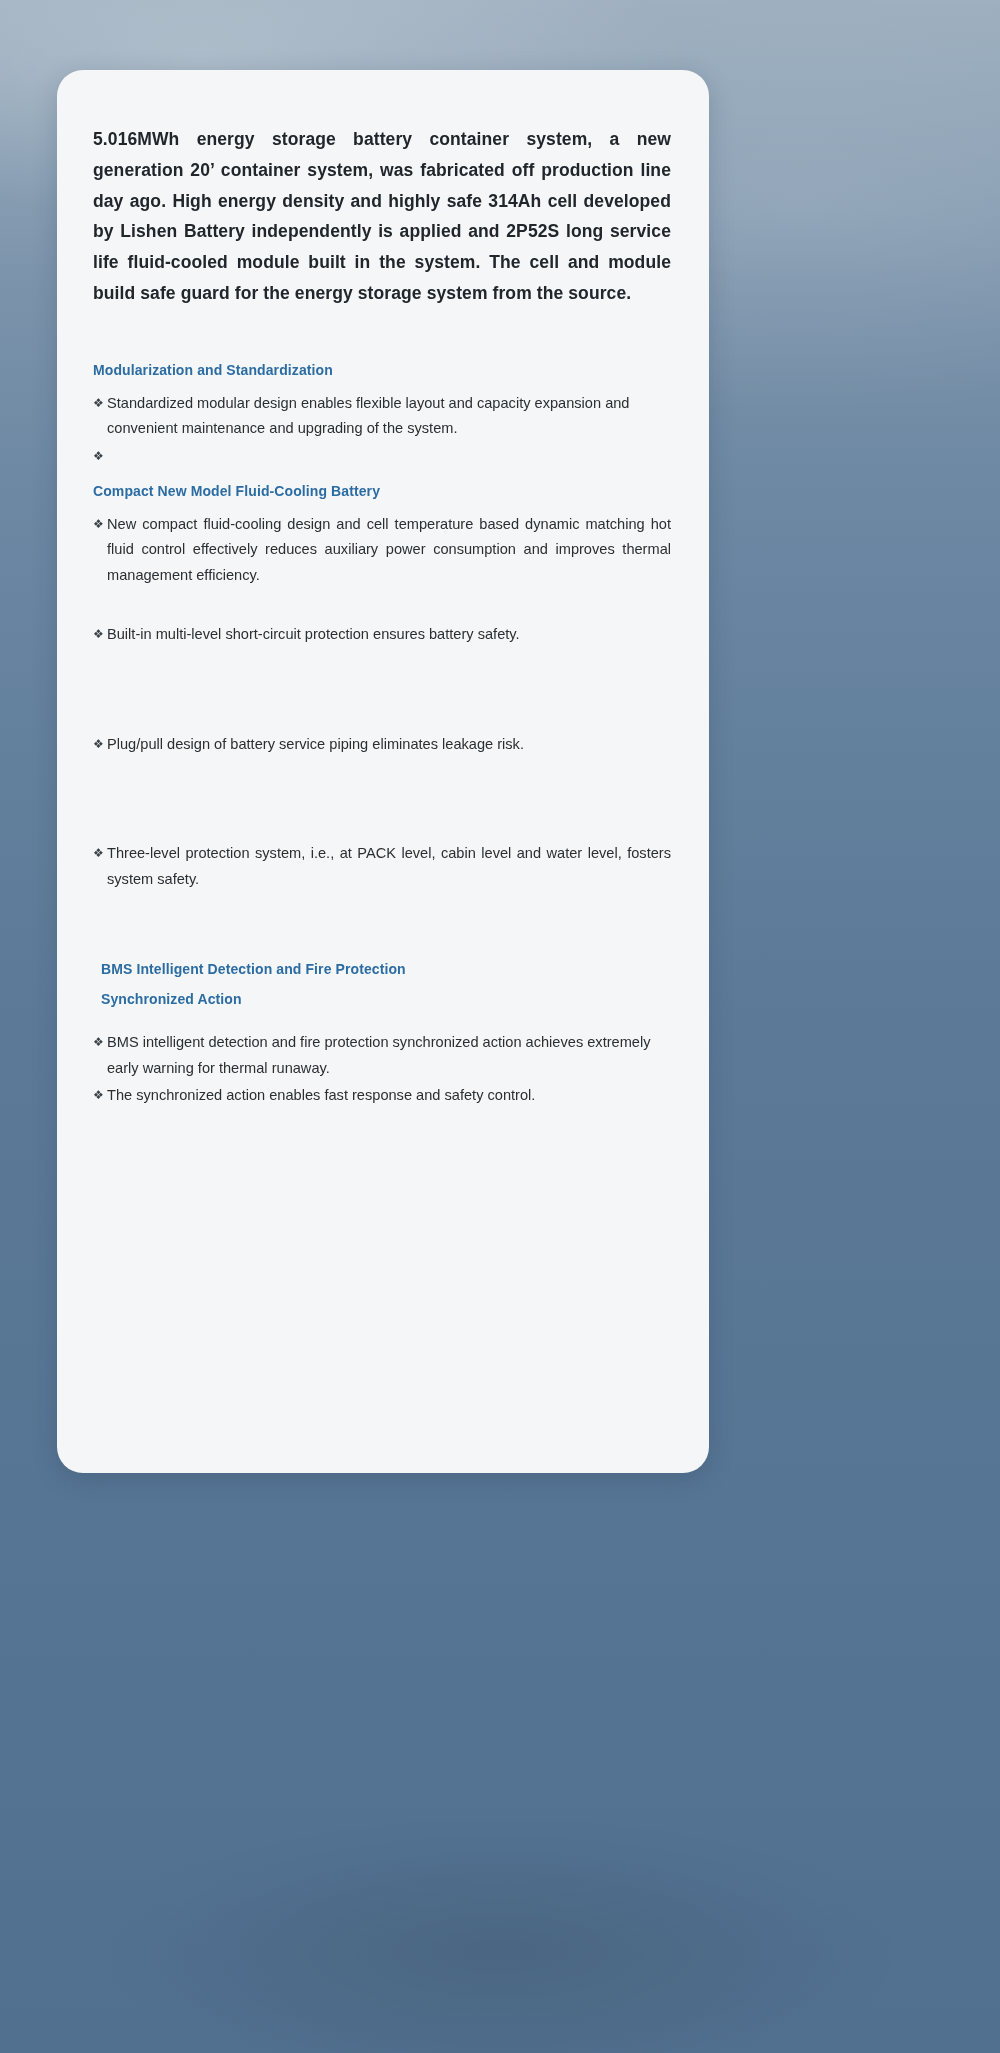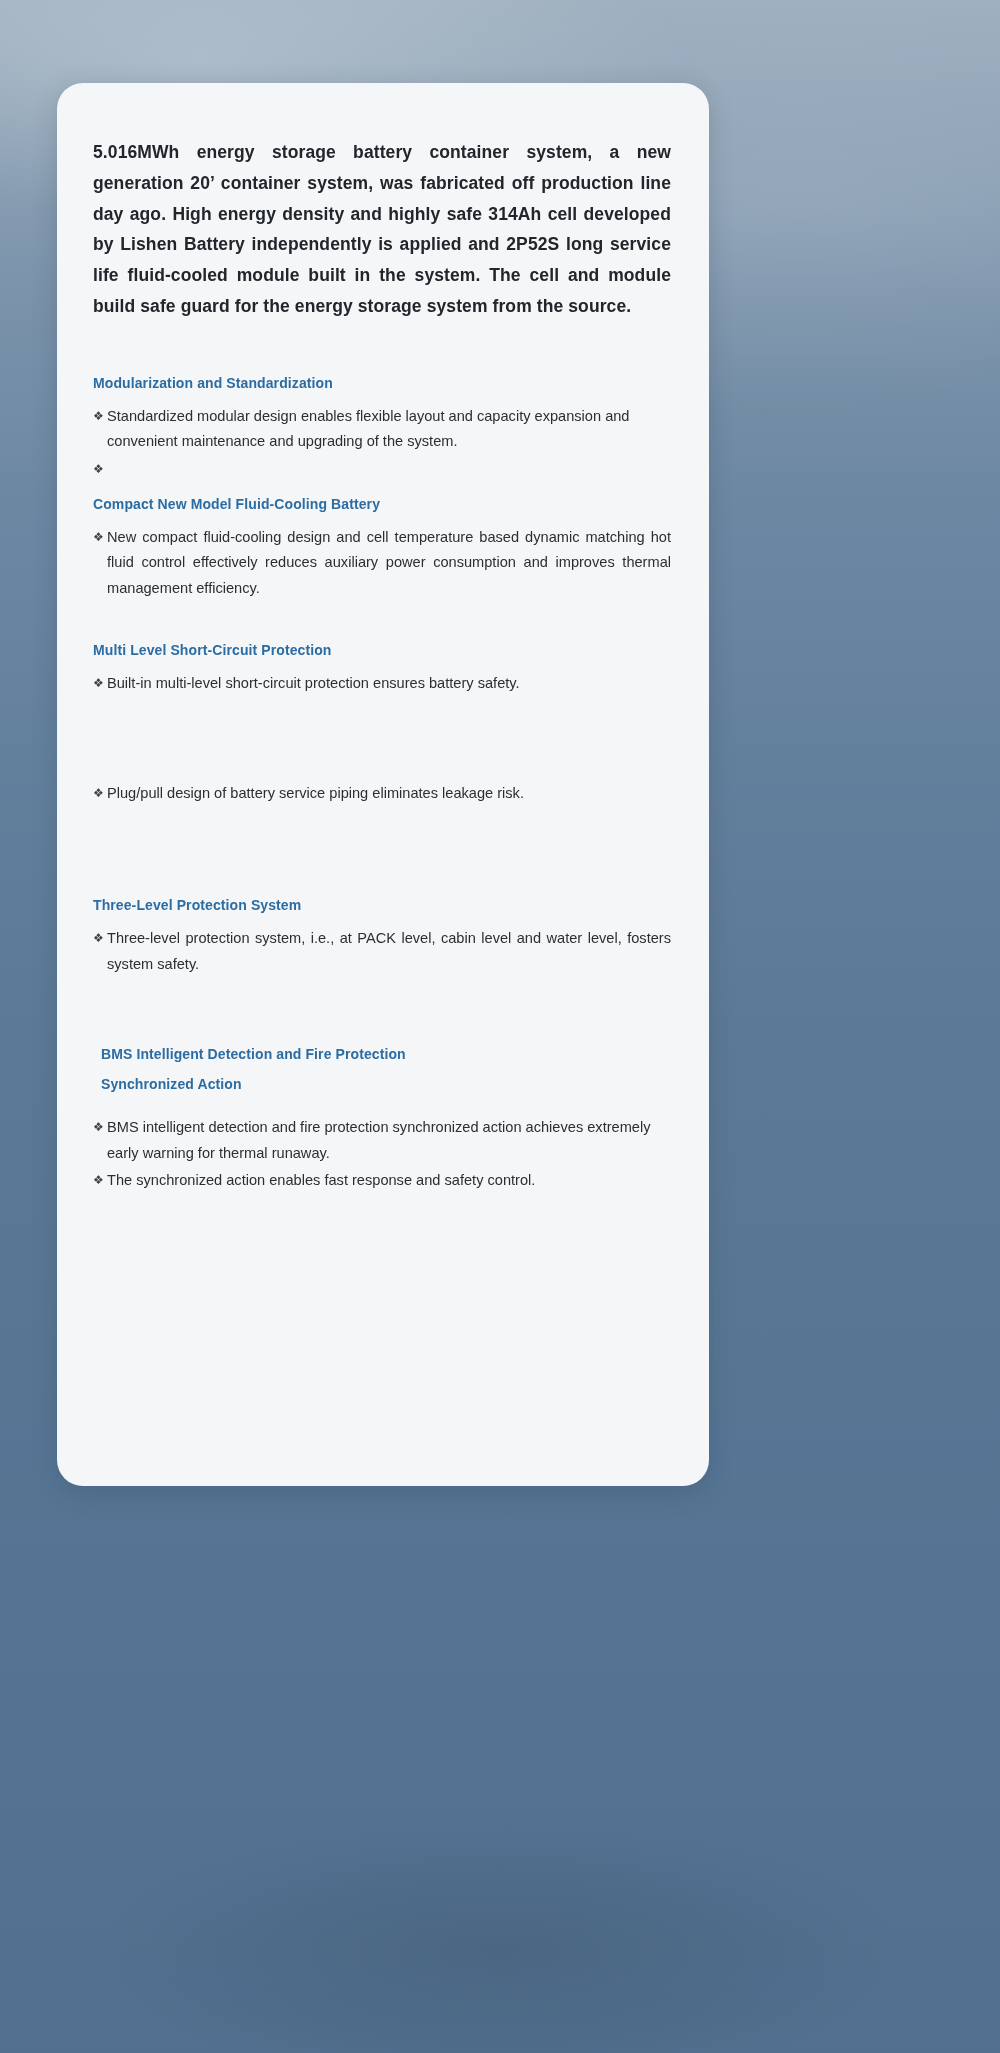--- a/index.html
+++ b/index.html
@@ -31,21 +31,21 @@
     background:
       radial-gradient(ellipse 700px 220px at 20% 3%, rgba(255,255,255,0.22), rgba(255,255,255,0) 70%),
       radial-gradient(ellipse 900px 300px at 80% 10%, rgba(255,255,255,0.12), rgba(255,255,255,0) 70%),
       radial-gradient(ellipse 600px 200px at 50% 95%, rgba(0,0,0,0.10), rgba(0,0,0,0) 70%);
     pointer-events: none;
   }
 
   .card {
     position: absolute;
     left: 57px;
-    top: 83px;
+    top: 70px;
     width: 652px;
     height: 1403px;
     background: #f5f6f7;
     border-radius: 26px;
     box-shadow: 0 6px 26px rgba(20,40,60,0.18);
     overflow: hidden;
   }
 
   .card-inner {
     padding: 54px 38px 0 36px;
@@ -139,21 +139,20 @@
         <li class="bullet-item justified">
           <span class="dot">❖</span>
           <span>New compact fluid-cooling design and cell temperature based dynamic matching hot fluid control effectively reduces auxiliary power consumption and improves thermal management efficiency.</span>
         </li>
       </ul>
     </div>
 
     <div class="gap-sm"></div>
 
     <div class="section">
-      <h2 class="section-title">Multi Level Short-Circuit Protection</h2>
       <ul class="bullet-list">
         <li class="bullet-item">
           <span class="dot">❖</span>
           <span>Built-in multi-level short-circuit protection ensures battery safety.</span>
         </li>
       </ul>
     </div>
 
     <div class="gap-lg"></div>
 
@@ -162,21 +161,20 @@
         <li class="bullet-item">
           <span class="dot">❖</span>
           <span>Plug/pull design of battery service piping eliminates leakage risk.</span>
         </li>
       </ul>
     </div>
 
     <div class="gap-lg"></div>
 
     <div class="section">
-      <h2 class="section-title">Three-Level Protection System</h2>
       <ul class="bullet-list">
         <li class="bullet-item justified">
           <span class="dot">❖</span>
           <span>Three-level protection system, i.e., at PACK level, cabin level and water level, fosters system safety.</span>
         </li>
       </ul>
     </div>
 
     <div class="gap-md"></div>
 

